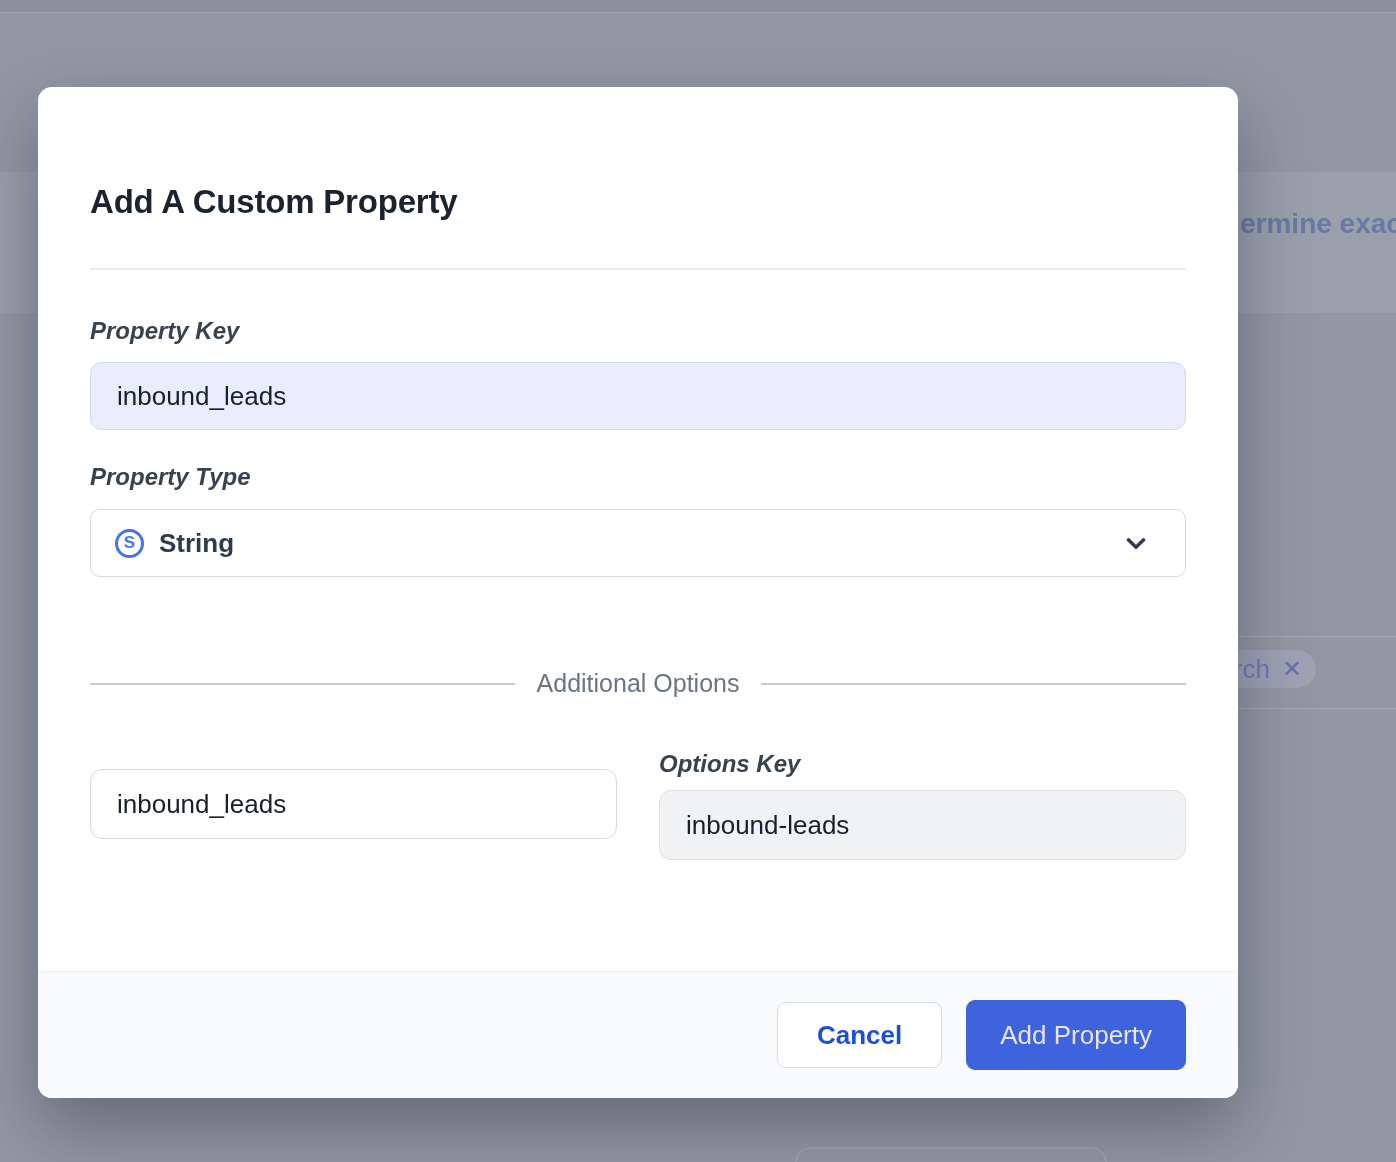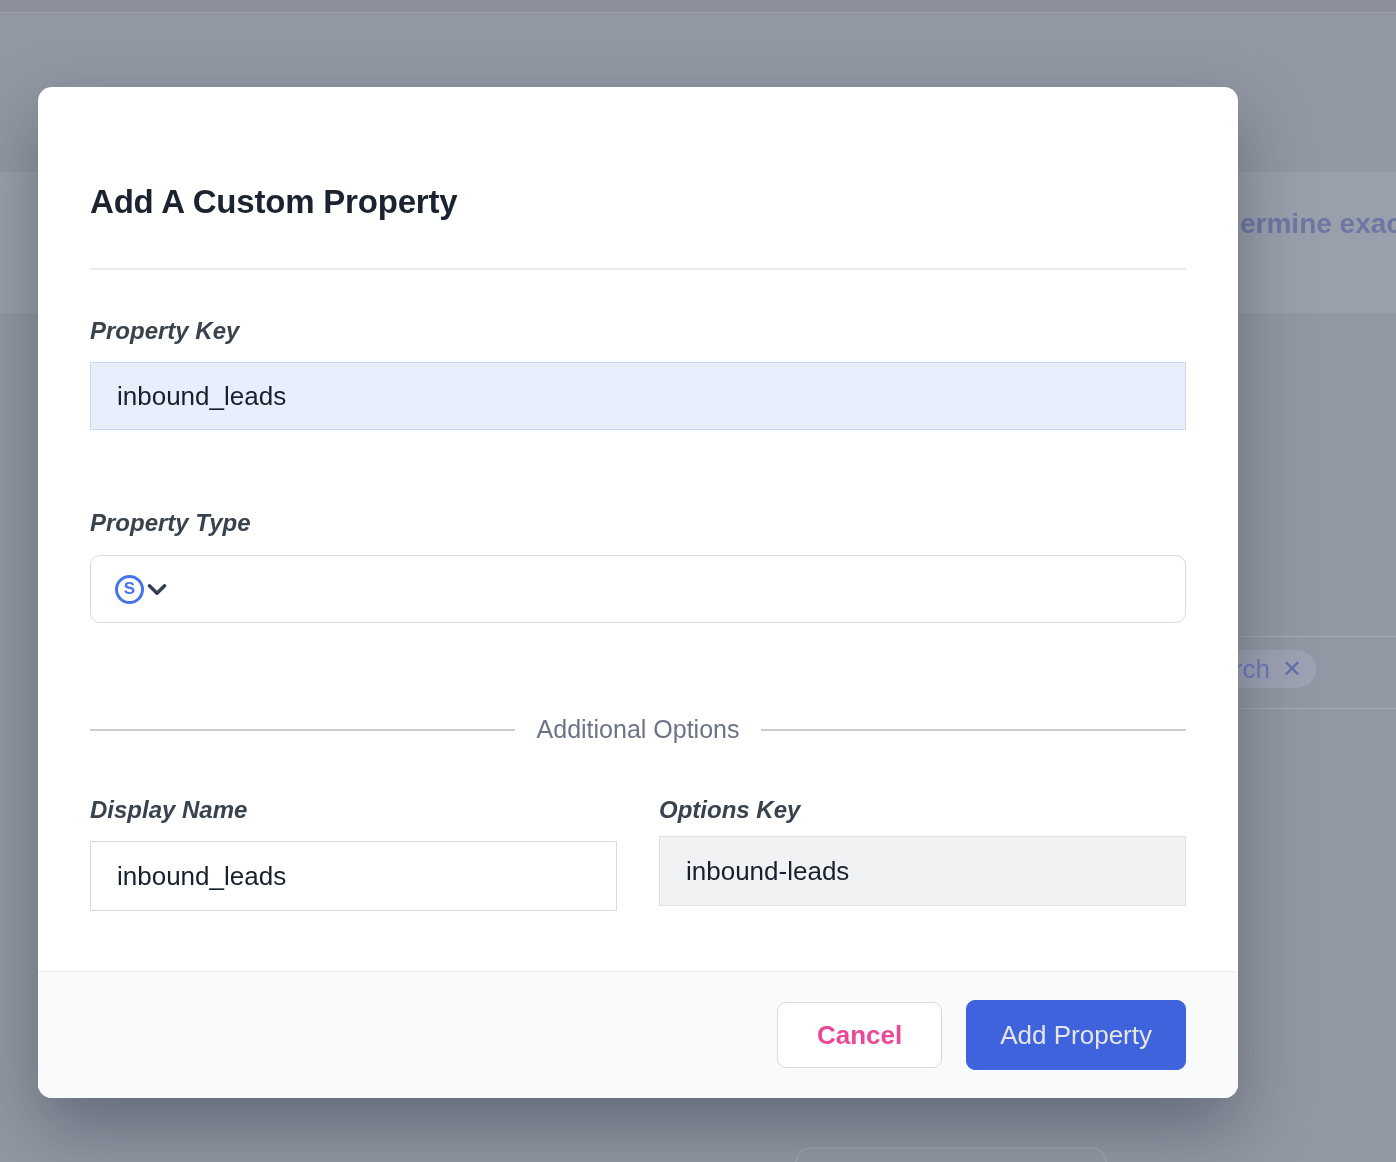--- a/index.html
+++ b/index.html
@@ -96,28 +96,28 @@
   }
   .field-label {
     display: block;
     font-size: 24px;
     line-height: 26px;
     font-weight: 600;
     color: #39424f;
     font-style: italic;
   }
   .label-pk   { margin-top: 48px; }
-  .label-pt   { margin-top: 80px; }
+  .label-pt   { margin-top: 34px; }
   .text-input {
     display: block;
     width: 100%;
     height: 68px;
     margin-top: 18px;
     padding: 0 26px;
-    border-radius: 0;
+    border-radius: 12px;
     font-family: "Liberation Sans", "DejaVu Sans", sans-serif;
     font-size: 26px;
     color: #17202e;
     outline: none;
   }
   .input-filled {
     background: #e9eefc;
     border: 1px solid #ccd6f5;
   }
   .input-plain {
@@ -202,21 +202,21 @@
     font-size: 26px;
     font-weight: 600;
     border-radius: 9px;
     cursor: pointer;
   }
   .btn-cancel {
     height: 66px;
     padding: 0 39px;
     background: #ffffff;
     border: 1px solid #d6dae1;
-    color: #ec4899;
+    color: #1d4ed8;
   }
   .btn-primary {
     height: 70px;
     padding: 0 33px;
     background: #3e63dd;
     border: 1px solid #3e63dd;
     color: #e5e5e5;
     font-weight: 400;
   }
 </style>
@@ -242,36 +242,36 @@
       <h1 class="modal-title">Add A Custom Property</h1>
 
       <hr class="title-divider">
 
       <label class="field-label label-pk">Property Key</label>
       <input class="text-input input-filled" type="text" value="inbound_leads" style="">
 
       <label class="field-label label-pt">Property Type</label>
       <div class="select-box">
         <span class="type-icon">S</span>
+        <span class="select-value">String</span>
         <span class="chevron">
           <svg width="26" height="26" viewBox="0 0 24 24" fill="none">
             <path d="M5 9l7 7 7-7" stroke="#333f50" stroke-width="3.2" stroke-linecap="round" stroke-linejoin="round"></path>
           </svg>
         </span>
       </div>
 
       <div class="options-divider">
         <div class="line"></div>
         <span class="divider-text">Additional Options</span>
         <div class="line"></div>
       </div>
 
       <div class="two-col">
         <div class="col">
-          <label class="field-label">Display Name</label>
           <input class="text-input input-plain" type="text" value="inbound_leads" style="">
         </div>
         <div class="col">
           <label class="field-label">Options Key</label>
           <input class="text-input input-disabled" type="text" disabled="" value="inbound-leads" style="">
         </div>
       </div>
 
     </div>
 

